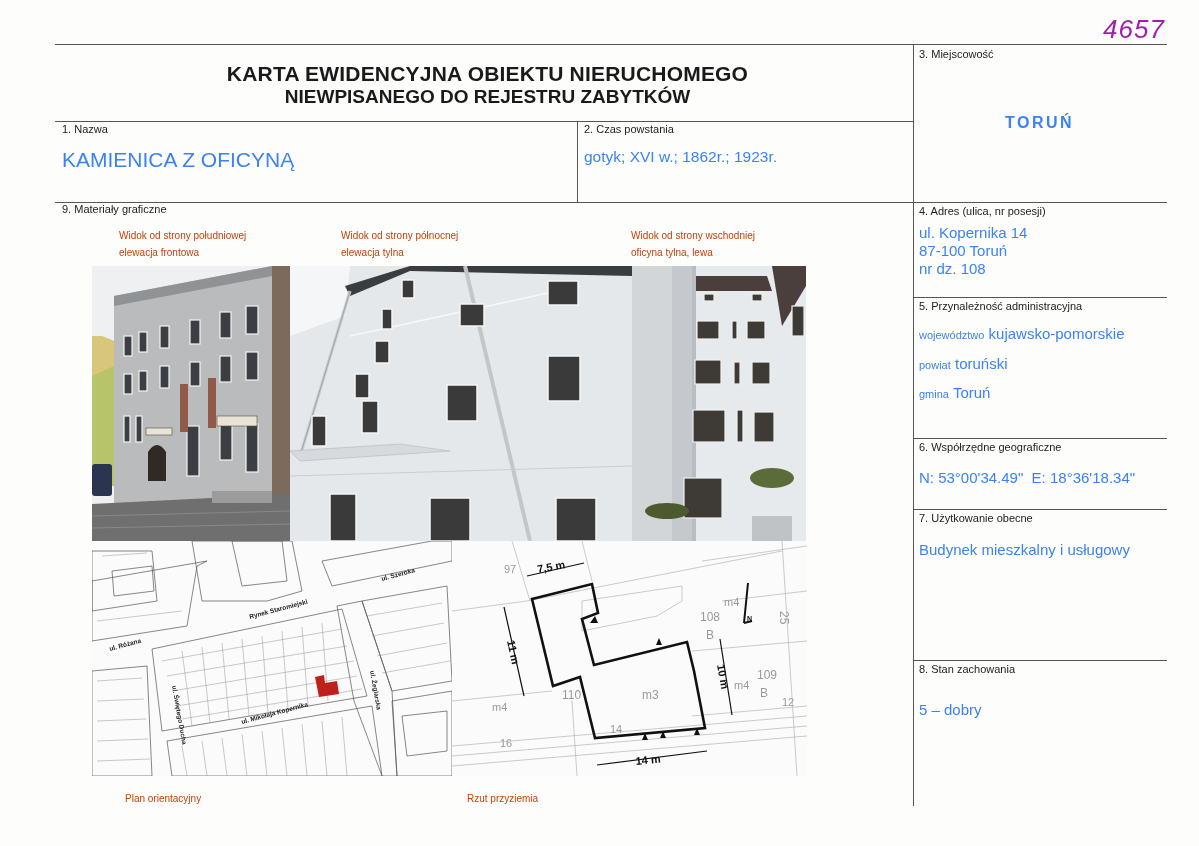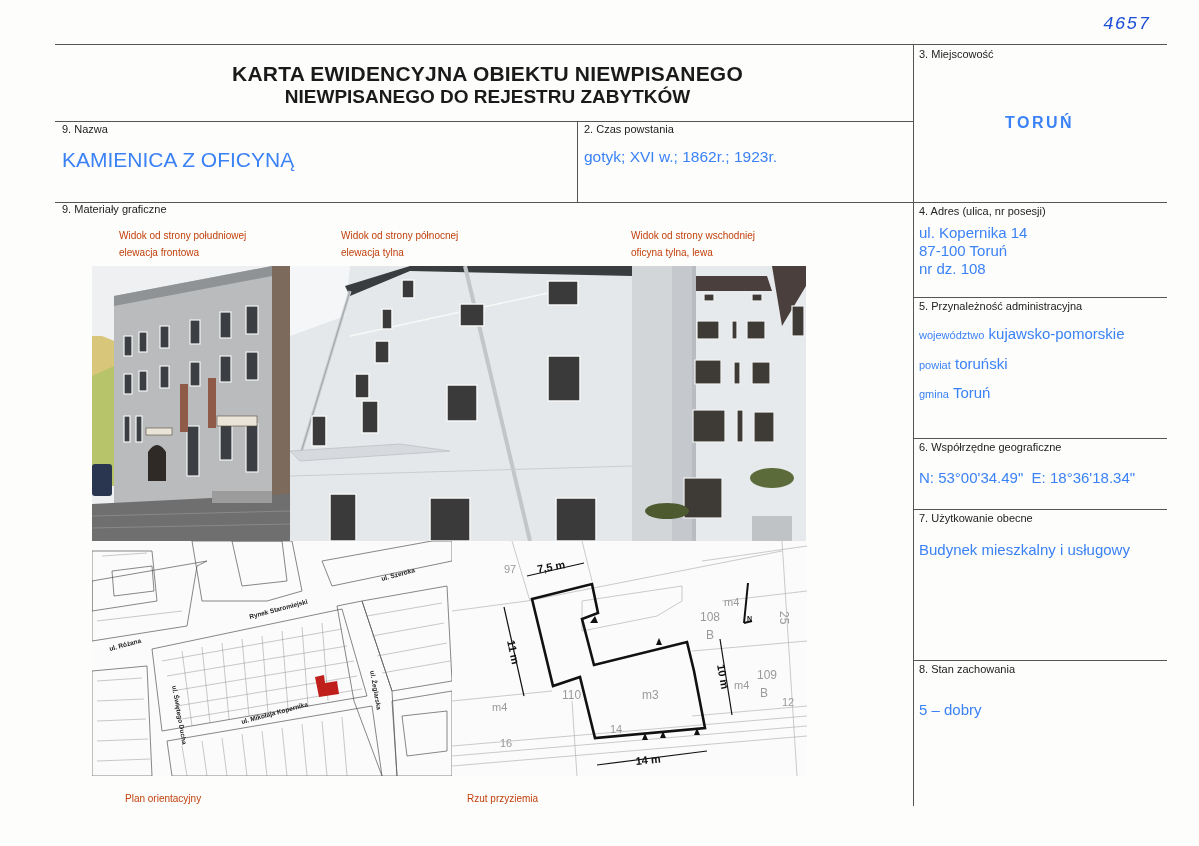--- a/index.html
+++ b/index.html
@@ -16,22 +16,22 @@
   .small-prefix { font-size: 11px; }
   .title-main {
     position: absolute; left: 0; width: 975px; top: 62px; text-align: center;
     font-weight: bold; font-size: 21px; letter-spacing: 0.2px;
   }
   .title-sub {
     position: absolute; left: 0; width: 975px; top: 86px; text-align: center;
     font-weight: bold; font-size: 19px;
   }
   .handwritten {
-    position: absolute; left: 1103px; top: 14px; font-family: Liberation Mono, monospace;
-    font-style: italic; font-size: 18px; color: #1d4ed8; letter-spacing: 1px;
+    position: absolute; left: 1103px; top: 14px; font-family: Liberation Sans, sans-serif;
+    font-style: italic; font-size: 26px; color: #a21caf; letter-spacing: 1px;
   }
   .caption { position: absolute; font-size: 10px; line-height: 17px; color: #c2410c; white-space: nowrap; margin-left: 16px; }
   .photo { position: absolute; overflow: hidden; }
   .map { position: absolute; overflow: hidden; background: #fbfbfb; }
   .map svg, .photo svg { display: block; }
 </style>
 </head>
 <body>
 
 <div class="handwritten">4657</div>
@@ -39,24 +39,24 @@
 <div class="hline" style="left:55px; top:44px; width:1112px;"></div>
 <div class="vline" style="left:913px; top:44px; height:762px;"></div>
 <div class="hline" style="left:55px; top:121px; width:858px;"></div>
 <div class="vline" style="left:577px; top:121px; height:81px;"></div>
 <div class="hline" style="left:55px; top:202px; width:1112px;"></div>
 <div class="hline" style="left:913px; top:297px; width:254px;"></div>
 <div class="hline" style="left:913px; top:438px; width:254px;"></div>
 <div class="hline" style="left:913px; top:509px; width:254px;"></div>
 <div class="hline" style="left:913px; top:660px; width:254px;"></div>
 
-<div class="title-main">KARTA EWIDENCYJNA OBIEKTU NIEWPISANEGO</div>
+<div class="title-main">KARTA EWIDENCYJNA OBIEKTU NIERUCHOMEGO</div>
 <div class="title-sub">NIEWPISANEGO DO REJESTRU ZABYTKÓW</div>
 
-<div class="label" style="left:62px; top:123px;">9. Nazwa</div>
+<div class="label" style="left:62px; top:123px;">1. Nazwa</div>
 <div class="value" style="left:62px; top:148px; font-size:21px;">KAMIENICA Z OFICYNĄ</div>
 
 <div class="label" style="left:584px; top:123px;">2. Czas powstania</div>
 <div class="value" style="left:584px; top:148px;">gotyk; XVI w.; 1862r.; 1923r.</div>
 
 <div class="label" style="left:919px; top:48px;">3. Miejscowość</div>
 <div class="value" style="left:1005px; top:114px; font-weight:bold; font-size:16px; letter-spacing:2.5px;">TORUŃ</div>
 
 <div class="label" style="left:919px; top:205px;text-align:right;">4. Adres (ulica, nr posesji)</div>
 <div class="value" style="left:919px; top:224px; font-size:15px;">ul. Kopernika 14</div>

